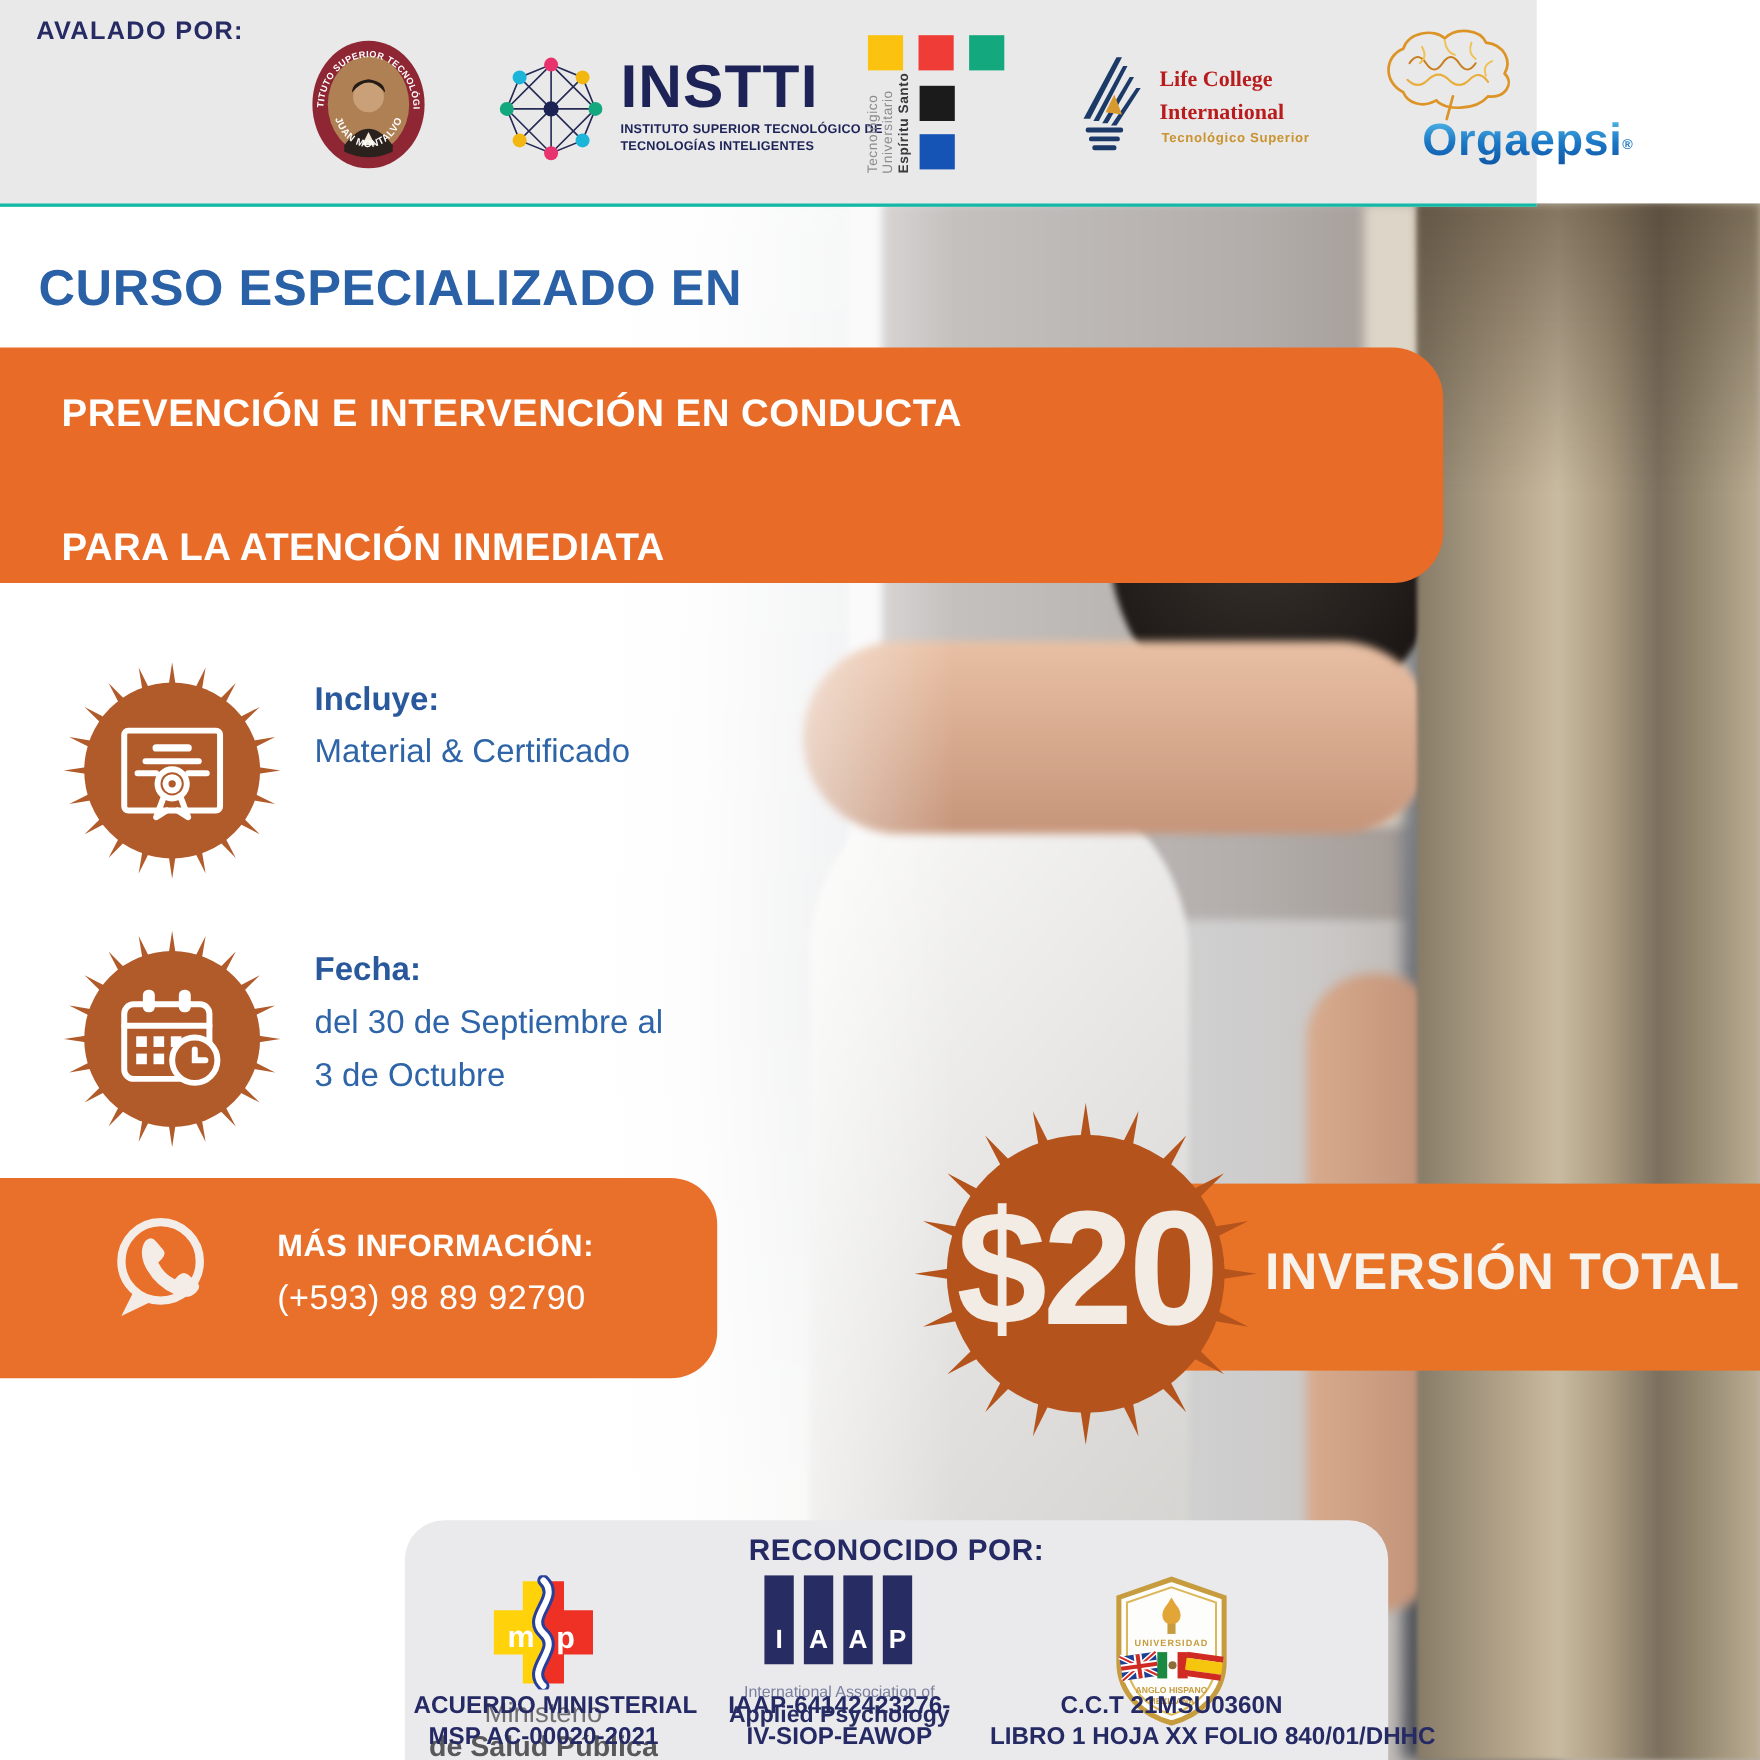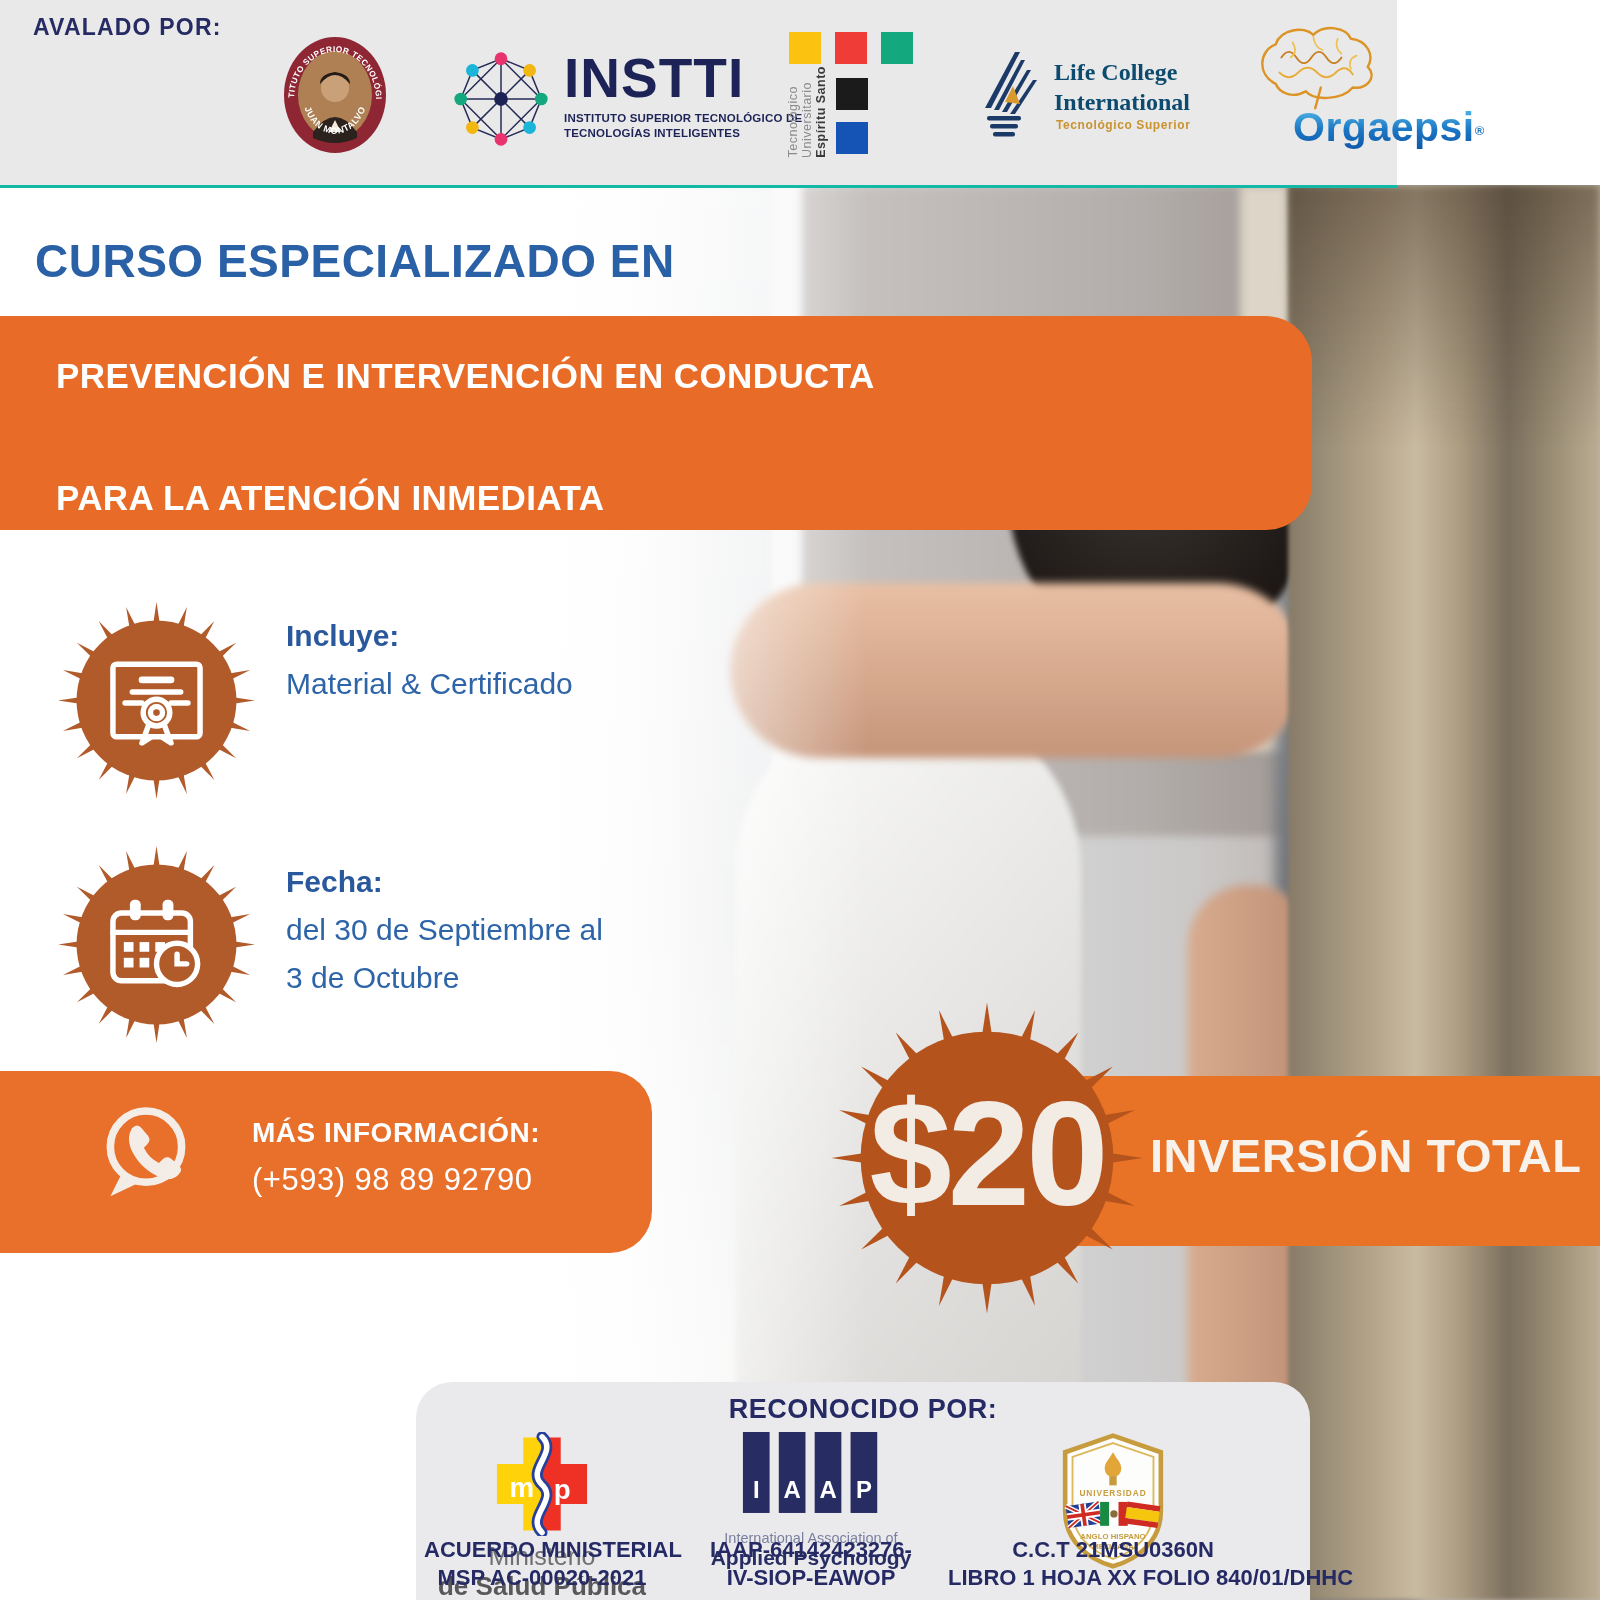--- a/index.html
+++ b/index.html
@@ -33,21 +33,21 @@
   .jm-seal{position:absolute;left:283px;top:36px;width:104px;height:118px;}
   .instti-icon{position:absolute;left:448px;top:46px;width:106px;height:106px;}
   .instti-text{position:absolute;left:564px;top:52px;color:#1d2357;}
   .instti-name{font-size:55px;font-weight:800;letter-spacing:1px;line-height:52px;}
   .instti-sub{margin-top:7px;font-size:11.5px;font-weight:700;line-height:15px;letter-spacing:.2px;}
   .esp-sq{position:absolute;width:32px;height:32px;}
   .esp-vert{position:absolute;bottom:27px;writing-mode:vertical-rl;transform:rotate(180deg);
             font-size:12.5px;color:#8b8b8e;letter-spacing:.5px;}
   .esp-vert.b{font-weight:700;color:#3a3a3d;}
   .life-icon{position:absolute;left:975px;top:50px;width:64px;height:88px;}
-  .life-t{position:absolute;left:1054px;font-family:"Liberation Serif",serif;font-weight:700;color:#0c4a6e;font-size:24px;line-height:28px;}
+  .life-t{position:absolute;left:1054px;font-family:"Liberation Serif",serif;font-weight:700;color:#b91c1c;font-size:20px;line-height:28px;}
   .life-sub{position:absolute;left:1056px;top:118px;font-weight:700;color:#c9932f;font-size:12px;letter-spacing:.6px;}
   .org-brain{position:absolute;left:1242px;top:18px;width:152px;height:94px;}
   .org-text{position:absolute;left:1293px;top:104px;font-size:41px;font-weight:800;letter-spacing:.5px;
             background:linear-gradient(180deg,#5cc4ef,#1b77c4 55%,#0f55a6);-webkit-background-clip:text;background-clip:text;color:transparent;}
   .org-reg{font-size:13px;vertical-align:6px;}
 
   
   .kicker{position:absolute;left:35px;top:234px;font-size:46px;font-weight:800;letter-spacing:.5px;color:#2a60a6;}
   .title-banner{position:absolute;left:0;top:316px;width:1312px;height:214px;background:#e86c27;border-radius:0 46px 46px 0;}
   .title-banner .tl{position:absolute;left:56px;width:1040px;color:#ffffff;font-size:35px;font-weight:800;letter-spacing:.4px;white-space:nowrap;}
@@ -68,21 +68,21 @@
 
   
   .price-bar{position:absolute;left:1005px;top:1076px;width:595px;height:170px;background:#e87327;}
   .price-label{position:absolute;left:145px;top:52px;color:#f7f2ec;font-size:47px;font-weight:700;letter-spacing:.5px;white-space:nowrap;}
   .price-badge{position:absolute;left:825px;top:996px;width:324px;height:324px;}
   .price-badge svg{position:absolute;left:0;top:0;width:100%;height:100%;}
   .price-amount{position:absolute;left:0;top:0;width:100%;height:100%;display:flex;align-items:center;justify-content:center;
                 color:#f2ece4;font-size:148px;font-weight:800;letter-spacing:-4px;padding-bottom:8px;box-sizing:border-box;}
 
   
-  .bottom-card{position:absolute;left:368px;top:1382px;width:894px;height:218px;background:#eaeaec;border-radius:36px 36px 0 0;margin-left:48px;}
+  .bottom-card{position:absolute;left:368px;top:1382px;width:894px;height:218px;background:#eaeaec;border-radius:36px 36px 0 0;}
   .rec-heading{position:absolute;left:0;top:12px;width:100%;text-align:center;font-size:27px;font-weight:800;letter-spacing:.5px;color:#252a64;}
   .fcol{position:absolute;top:50px;bottom:0;text-align:center;}
   .fcol .caption{position:absolute;bottom:8px;left:0;right:0;font-size:22px;line-height:28px;font-weight:800;color:#252a64;white-space:nowrap;}
   .col-msp{left:8px;width:236px;}
   .col-iaap{left:280px;width:230px;}
   .col-univ{left:532px;width:330px;}
   .msp-org1{font-size:25px;color:#707073;margin-top:2px;}
   .msp-org2{font-size:26px;font-weight:700;color:#58585b;}
   .iaap-sub1{font-size:14.5px;color:#7b80a0;margin-top:2px;}
   .iaap-sub2{font-size:21px;font-weight:700;color:#272c62;}

